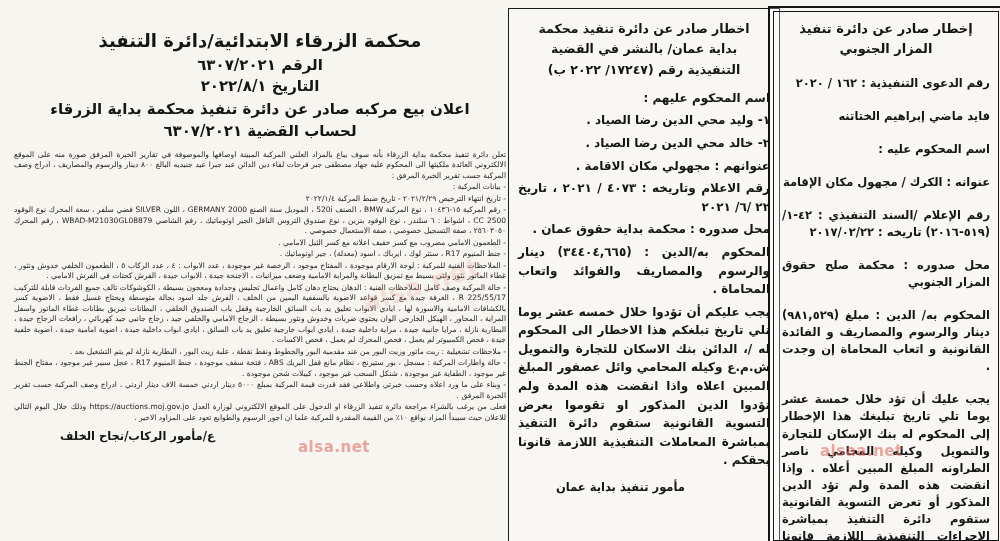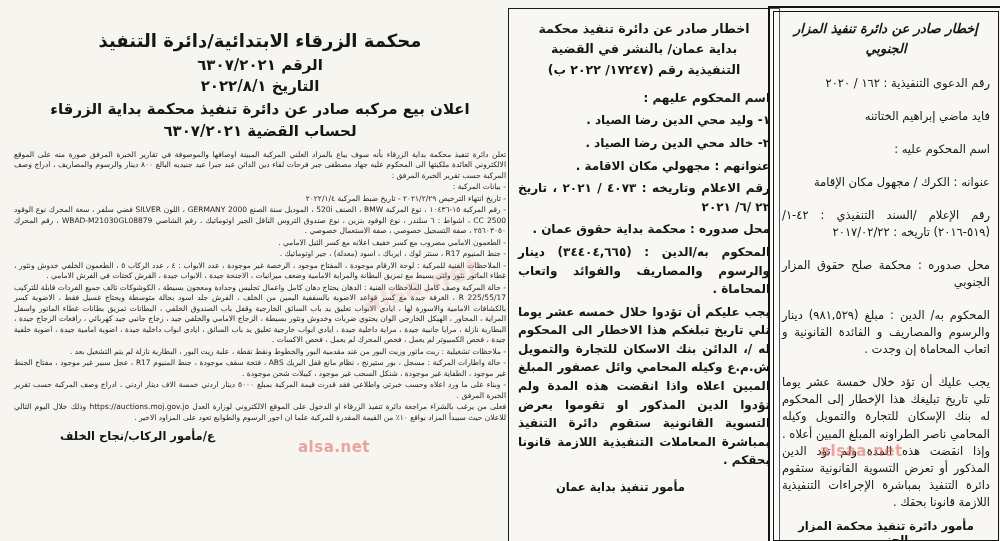--- a/index.html
+++ b/index.html
@@ -40,22 +40,22 @@
   .amman .m-title{font-size:12.5px;font-weight:bold;text-align:center;line-height:1.62;margin:2px 6px 9px;}
   .amman .m-line{font-size:12px;font-weight:bold;line-height:1.55;text-align:justify;margin:0 0 4px;}
   .amman .m-sig{font-size:11.5px;font-weight:bold;text-align:left;padding-left:38px;margin-top:10px;}
 
   
   .mazar{
     position:absolute;top:6px;left:768px;width:226px;height:530px;
     border:2px solid #141414;padding:3px;background:rgba(255,255,255,0.25);
   }
   .mazar-inner{border:1.5px solid #141414;width:100%;height:100%;box-sizing:border-box;padding:6px 8px;overflow:hidden;}
-  .mazar .r-title{font-size:13px;font-weight:bold;text-align:center;line-height:1.55;margin:1px 4px 7px;font-style:italic;}
-  .mazar .r-line{font-size:11.5px;font-weight:normal;line-height:1.48;text-align:justify;margin:16px 0 4px;}
+  .mazar .r-title{font-size:13px;font-weight:bold;text-align:center;line-height:1.55;margin:1px 4px 7px;}
+  .mazar .r-line{font-size:11.5px;font-weight:bold;line-height:1.48;text-align:justify;margin:16px 0 4px;}
   .mazar .r-sig{font-size:11.5px;font-weight:bold;text-align:center;margin-top:8px;}
 </style>
 </head>
 <body>
 
 <div class="page">
 
   <section class="zarqa">
     <div class="court-title">محكمة الزرقاء الابتدائية/دائرة التنفيذ</div>
     <div class="numline">الرقم ٦٣٠٧/٢٠٢١</div>

